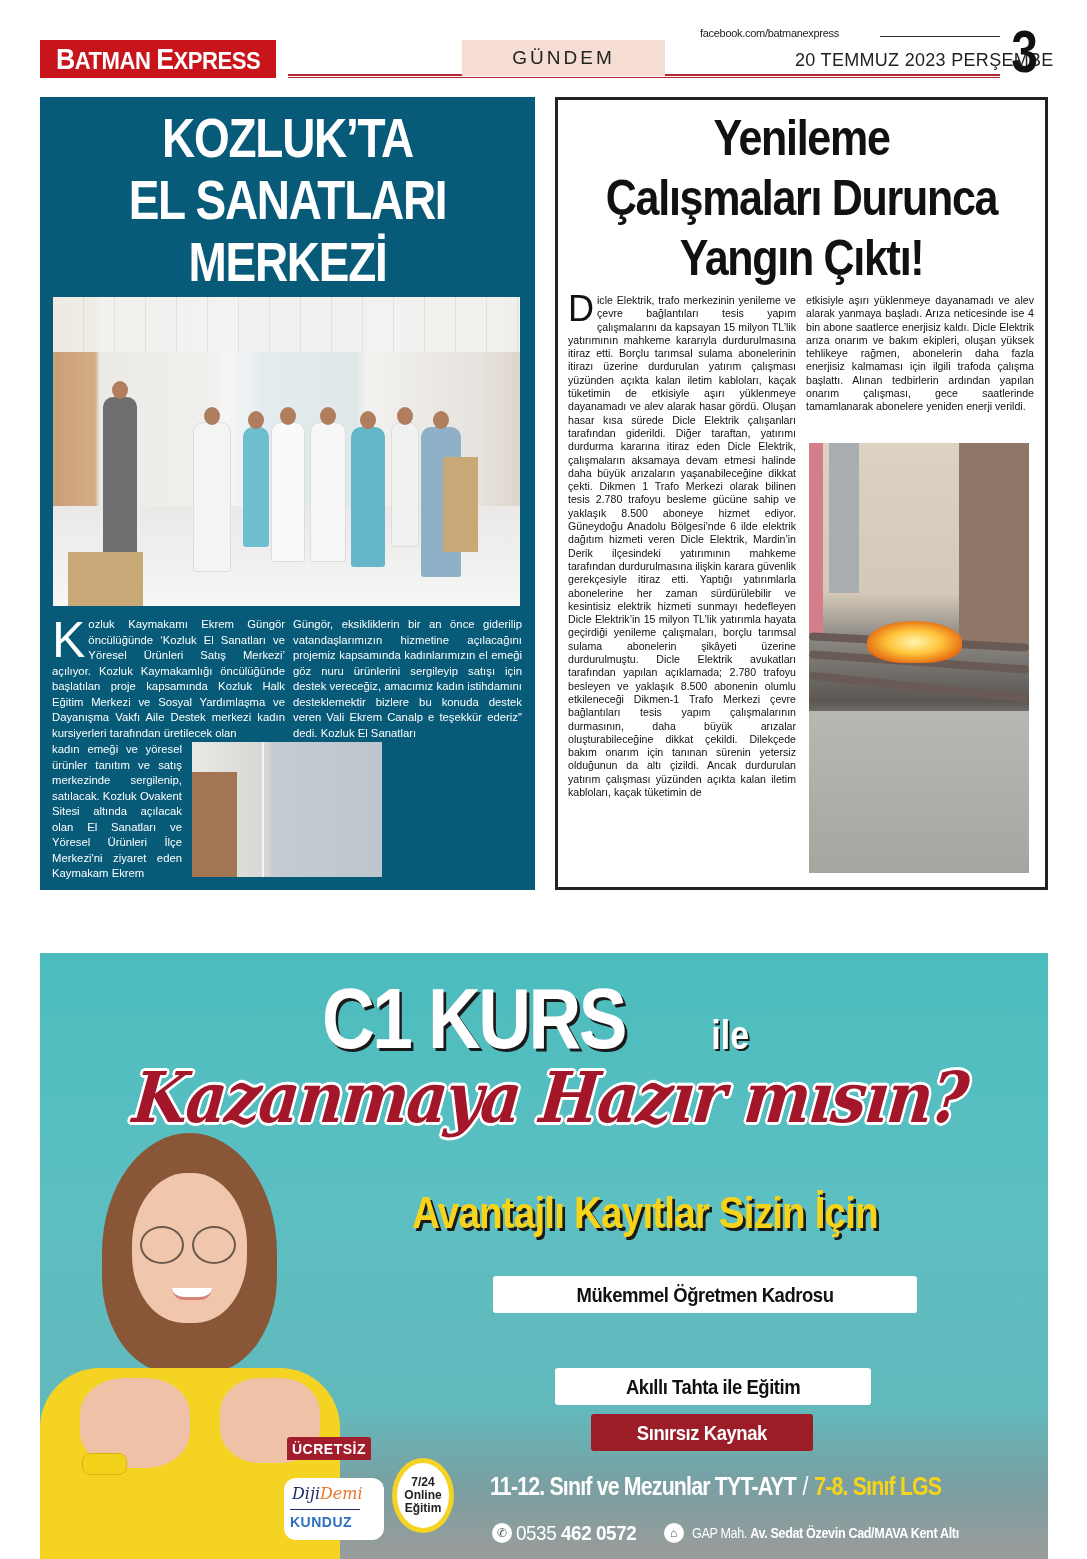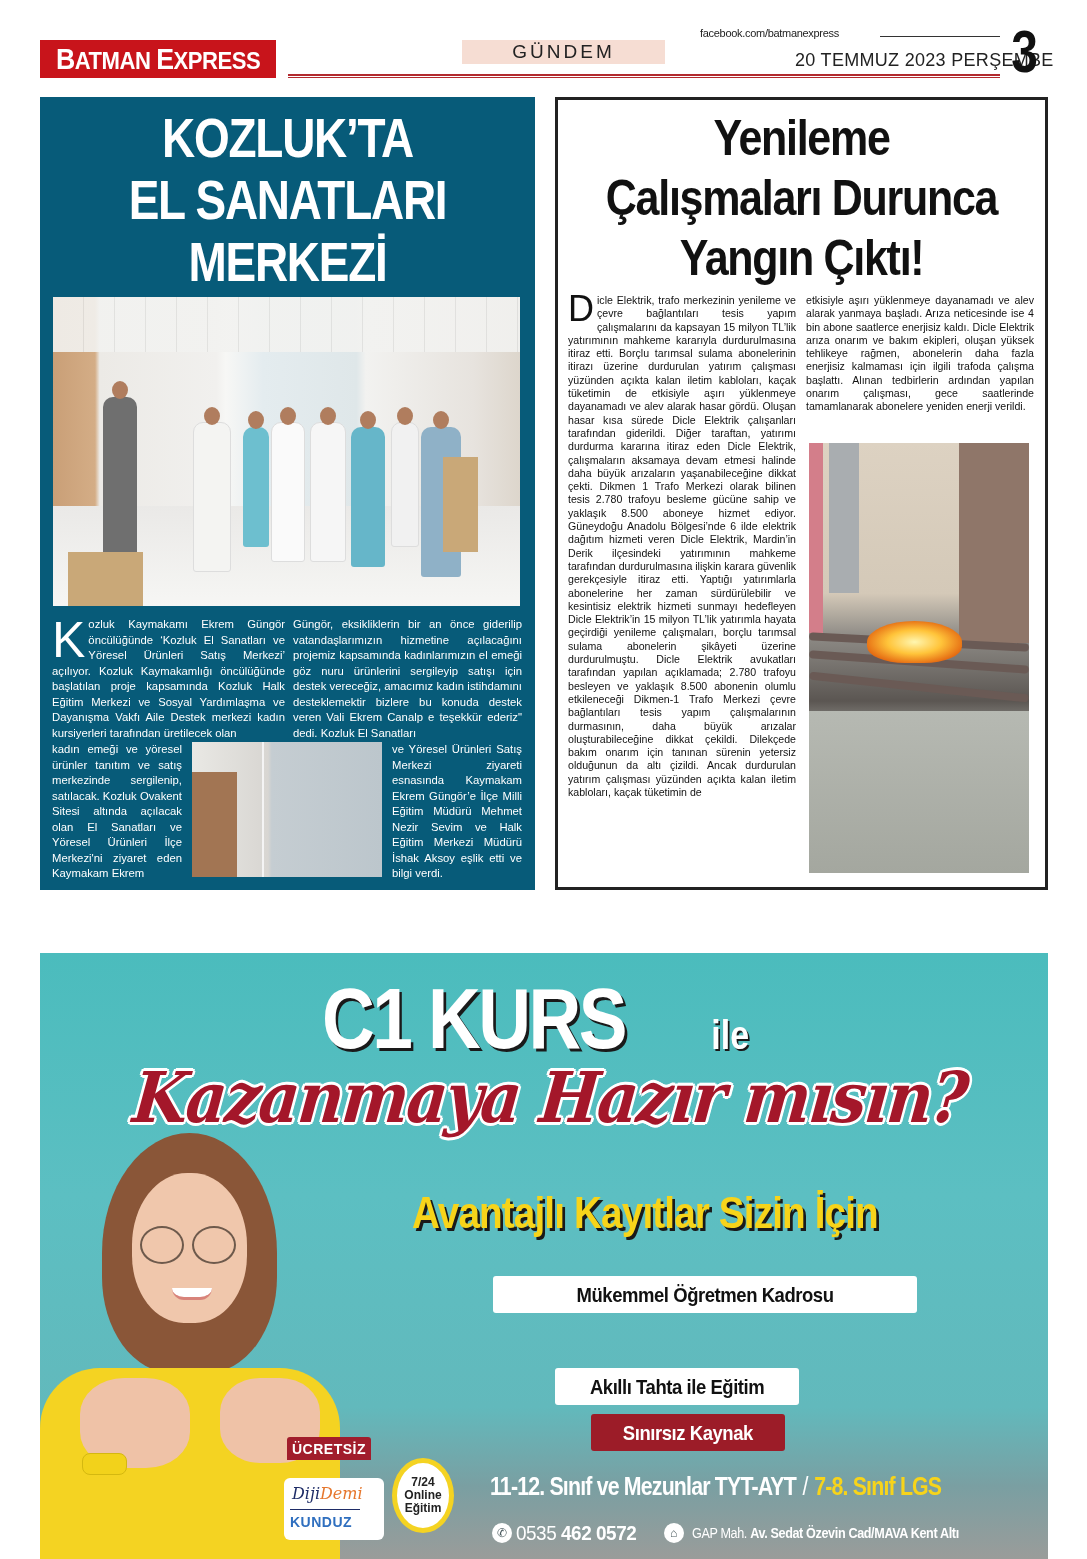--- a/index.html
+++ b/index.html
@@ -4,21 +4,21 @@
 <style>
   * { box-sizing: border-box; margin: 0; padding: 0; }
   html, body { width: 1087px; height: 1559px; background: #ffffff; overflow: hidden; }
   body { position: relative; font-family: "Liberation Sans", sans-serif; color: #111; }
 
   
   .masthead { position: absolute; left: 40px; top: 40px; width: 236px; height: 38px; background: #c8141b; display: flex; align-items: center; justify-content: center; }
   .masthead span { color: #fff; font-family: "Liberation Sans", sans-serif; font-weight: 700; font-size: 24px; letter-spacing: -0.5px; transform: scaleX(0.92); white-space: nowrap; }
   .masthead .big { font-size: 29px; }
   .hdr-rule { position: absolute; left: 288px; top: 74px; width: 712px; height: 4px; border-top: 2px solid #b22a2f; border-bottom: 1px solid #b22a2f; }
-  .section-tag { position: absolute; left: 462px; top: 40px; width: 203px; height: 24px; background: #f6ddd3; display: flex; align-items: center; justify-content: center; }
+  .section-tag { position: absolute; left: 462px; top: 40px; width: 203px; height: 36px; background: #f6ddd3; display: flex; align-items: center; justify-content: center; }
   .section-tag span { font-size: 19px; letter-spacing: 3px; color: #222; }
   .fb-link { position: absolute; left: 700px; top: 27px; font-size: 11px; color: #222; letter-spacing: -0.3px; }
   .fb-line { position: absolute; left: 880px; top: 36px; width: 120px; height: 1px; background: #333; }
   .issue-date { position: absolute; left: 795px; top: 50px; font-size: 18px; color: #222; letter-spacing: 0.3px; }
   .page-num { position: absolute; left: 1008px; top: 22px; font-size: 60px; font-weight: 700; line-height: 60px; color: #111; transform: scaleX(0.8); }
 
   
   .left-art { position: absolute; left: 40px; top: 97px; width: 495px; height: 793px; background: #075b79; }
   .left-headline { position: absolute; left: 0; top: 10px; width: 495px; text-align: center; color: #fff; font-weight: 700; font-size: 56px; line-height: 62px; letter-spacing: -1.5px; transform: scaleX(0.82); transform-origin: center top; }
   .left-photo { position: absolute; left: 13px; top: 200px; width: 467px; height: 309px; overflow: hidden;
@@ -74,21 +74,21 @@
   .girl .glasses-l, .girl .glasses-r { position: absolute; top: 98px; width: 44px; height: 38px; border: 2px solid #6e5a4c; border-radius: 50%; }
   .girl .glasses-l { left: 100px; }
   .girl .glasses-r { left: 152px; }
   .girl .smile { position: absolute; left: 132px; top: 160px; width: 40px; height: 12px; border-radius: 0 0 20px 20px; background: #fff; border-bottom: 3px solid #d8837a; }
   .girl .shirt { position: absolute; left: 0; top: 240px; width: 300px; height: 200px; border-radius: 60px 60px 0 0; background: #f4d322; }
   .girl .hand-l { position: absolute; left: 40px; top: 250px; width: 110px; height: 90px; border-radius: 40%; background: #efc2a7; }
   .girl .hand-r { position: absolute; left: 180px; top: 250px; width: 100px; height: 85px; border-radius: 40%; background: #efc2a7; }
   .girl .watch { position: absolute; left: 42px; top: 325px; width: 45px; height: 22px; border-radius: 8px; background: #f2d21b; border: 1px solid #d4b810; }
 
   .badge-free { position: absolute; left: 247px; top: 484px; width: 84px; height: 23px; background: #a11d2c; border-radius: 3px 3px 0 0; color: #fff; font-weight: 700; font-size: 14px; display: flex; align-items: center; justify-content: center; letter-spacing: 0.5px; }
-  .badge-card { position: absolute; left: 244px; top: 525px; width: 100px; height: 62px; background: #fff; border-radius: 6px; }
+  .badge-card { position: absolute; left: 244px; top: 525px; width: 100px; height: 62px; background: #fff; border-radius: 12px; }
   .badge-dijidemi { position: absolute; left: 8px; top: 6px; font-family: "DejaVu Serif", serif; font-style: italic; font-size: 16px; color: #1e2c66; }
   .badge-dijidemi .demi { color: #e6772d; }
   .badge-line { position: absolute; left: 6px; top: 31px; width: 70px; height: 1px; background: #1e2c66; }
   .badge-kunduz { position: absolute; left: 6px; top: 36px; font-weight: 700; font-size: 14px; color: #2f6fbf; letter-spacing: 0.5px; }
   .badge-circle { position: absolute; left: 352px; top: 505px; width: 62px; height: 75px; border-radius: 50%; background: #fff; border: 5px solid #f4d322; display: flex; flex-direction: column; align-items: center; justify-content: center; }
   .badge-circle span { font-weight: 700; font-size: 12px; line-height: 13px; color: #222; }
 
   .ad-grades { position: absolute; left: 450px; top: 518px; font-weight: 700; font-size: 26px; color: #fff; letter-spacing: -1px; transform: scaleX(0.82); transform-origin: left top; white-space: nowrap; }
   .ad-grades .sep { color: #fff; margin: 0 8px; font-weight: 400; }
   .ad-grades .lgs { color: #f7d41a; }
@@ -154,21 +154,20 @@
 
   <div class="left-text left-col1">
     <span class="dropcap-k">K</span><span>ozluk Kaymakamı Ekrem Güngör öncülüğünde ‘Kozluk El Sanatları ve Yöresel Ürünleri Satış Merkezi’ açılıyor. Kozluk Kaymakamlığı öncülüğünde başlatılan proje kapsamında Kozluk Halk Eğitim Merkezi ve Sosyal Yardımlaşma ve Dayanışma Vakfı Aile Destek merkezi kadın kursiyerleri tarafından üretilecek olan</span>
   </div>
   <div class="left-text left-col1b">kadın emeği ve yöresel ürünler tanıtım ve satış merkezinde sergilenip, satılacak. Kozluk Ovakent Sitesi altında açılacak olan El Sanatları ve Yöresel Ürünleri İlçe Merkezi'ni ziyaret eden Kaymakam Ekrem</div>
   <div class="left-photo2">
     <div class="door"></div>
     <div class="glass"></div>
   </div>
   <div class="left-text left-col2">Güngör, eksikliklerin bir an önce giderilip vatandaşlarımızın hizmetine açılacağını projemiz kapsamında kadınlarımızın el emeği göz nuru ürünlerini sergileyip satışı için destek vereceğiz, amacımız kadın istihdamını desteklemektir bizlere bu konuda destek veren Vali Ekrem Canalp e teşekkür ederiz" dedi. Kozluk El Sanatları</div>
-  <div class="left-text left-col2b">ve Yöresel Ürünleri Satış Merkezi ziyareti esnasında Kaymakam Ekrem Güngör’e İlçe Milli Eğitim Müdürü Mehmet Nezir Sevim ve Halk Eğitim Merkezi Müdürü İshak Aksoy eşlik etti ve bilgi verdi.</div>
 </div>
 
 <div class="right-art">
   <div class="right-headline">
     <div>Yenileme</div>
     <div>Çalışmaları Durunca</div>
     <div>Yangın Çıktı!</div>
   </div>
   <div class="right-text right-col1">
     <span class="dropcap-d">D</span><span>icle Elektrik, trafo merkezinin yenileme ve çevre bağlantıları tesis yapım çalışmalarını da kapsayan 15 milyon TL’lik yatırımının mahkeme kararıyla durdurulmasına itiraz etti. Borçlu tarımsal sulama abonelerinin itirazı üzerine durdurulan yatırım çalışması yüzünden açıkta kalan iletim kabloları, kaçak tüketimin de etkisiyle aşırı yüklenmeye dayanamadı ve alev alarak hasar gördü. Oluşan hasar kısa sürede Dicle Elektrik çalışanları tarafından giderildi. Diğer taraftan, yatırımı durdurma kararına itiraz eden Dicle Elektrik, çalışmaların aksamaya devam etmesi halinde daha büyük arızaların yaşanabileceğine dikkat çekti. Dikmen 1 Trafo Merkezi olarak bilinen tesis 2.780 trafoyu besleme gücüne sahip ve yaklaşık 8.500 aboneye hizmet ediyor. Güneydoğu Anadolu Bölgesi’nde 6 ilde elektrik dağıtım hizmeti veren Dicle Elektrik, Mardin’in Derik ilçesindeki yatırımının mahkeme tarafından durdurulmasına ilişkin karara güvenlik gerekçesiyle itiraz etti. Yaptığı yatırımlarla abonelerine her zaman sürdürülebilir ve kesintisiz elektrik hizmeti sunmayı hedefleyen Dicle Elektrik’in 15 milyon TL’lik yatırımla hayata geçirdiği yenileme çalışmaları, borçlu tarımsal sulama abonelerin şikâyeti üzerine durdurulmuştu. Dicle Elektrik avukatları tarafından yapılan açıklamada; 2.780 trafoyu besleyen ve yaklaşık 8.500 abonenin olumlu etkileneceği Dikmen-1 Trafo Merkezi çevre bağlantıları tesis yapım çalışmalarının durmasının, daha büyük arızalar oluşturabileceğine dikkat çekildi. Dilekçede bakım onarım için tanınan sürenin yetersiz olduğunun da altı çizildi. Ancak durdurulan yatırım çalışması yüzünden açıkta kalan iletim kabloları, kaçak tüketimin de</span>
@@ -201,24 +200,24 @@
     <div class="hand-l"></div>
     <div class="hand-r"></div>
     <div class="watch"></div>
   </div>
 
   <div class="ad-sub">Avantajlı Kayıtlar Sizin İçin</div>
 
   <div class="pill white" style="left:453px;top:323px;width:424px;">
       <span>Mükemmel Öğretmen Kadrosu</span>
     </div>
-  <div class="pill white" style="left:515px;top:415px;width:244px;">
+  <div class="pill white" style="left:515px;top:415px;width:316px;">
       <span>Akıllı Tahta ile Eğitim</span>
     </div>
-  <div class="pill red" style="left:551px;top:461px;width:194px;">
+  <div class="pill red" style="left:551px;top:461px;width:222px;">
       <span>Sınırsız Kaynak</span>
     </div>
 
   <div class="badge-free">ÜCRETSİZ</div>
   <div class="badge-card">
     <div class="badge-dijidemi"><span>Diji</span><span class="demi">Demi</span></div>
     <div class="badge-line"></div>
     <div class="badge-kunduz">KUNDUZ</div>
   </div>
   <div class="badge-circle">

